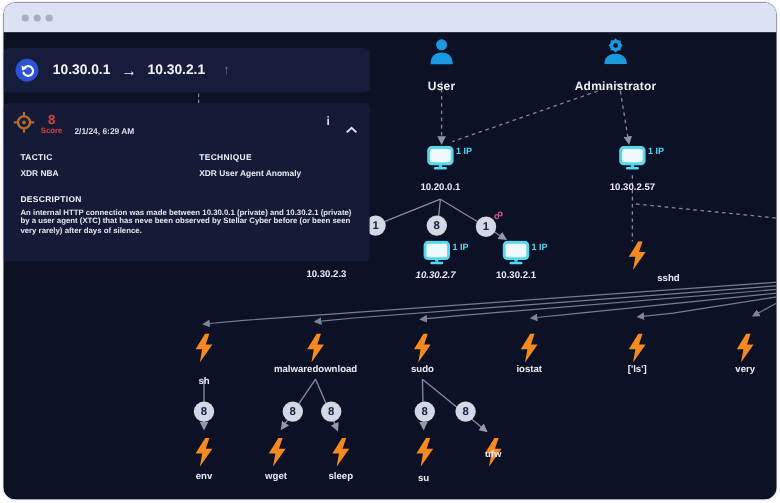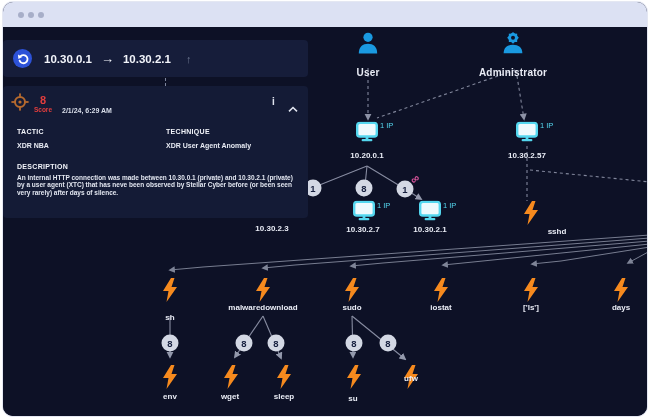--- a/index.html
+++ b/index.html
@@ -8,21 +8,21 @@
   .window { position:absolute; left:3px; top:2px; width:644px; height:414px; border-radius:10px; overflow:hidden; background:#0d1126; box-shadow:0 0 0 1px #e4e7f2; }
   .titlebar { position:relative; height:25px; background:#dce1f3; }
   .dots { position:absolute; left:15px; top:50%; transform:translateY(-50%); display:flex; gap:4px; }
   .dot { width:6px; height:6px; border-radius:50%; background:#a7aec8; }
   .content { position:relative; width:644px; height:389px; background:#0d1126; }
   svg.edges { position:absolute; left:0; top:0; z-index:1; }
 
   .node { position:absolute; transform:translate(-50%,-50%); z-index:2; line-height:0; }
   .lbl { position:absolute; transform:translate(-50%,-50%); z-index:2; font-size:8px; font-weight:700; color:#e9ecf5; white-space:nowrap; line-height:1; }
   .lbl.big { font-size:10px; letter-spacing:.2px;margin-top:12px; }
-  .badge { position:absolute; transform:translateY(-50%); z-index:2; font-size:7.5px; font-weight:400; color:#55d8ef; white-space:nowrap; line-height:1; }
+  .badge { position:absolute; transform:translateY(-50%); z-index:2; font-size:7.5px; font-weight:700; color:#55d8ef; white-space:nowrap; line-height:1; }
   .count { position:absolute; transform:translate(-50%,-50%); z-index:3; width:17px; height:17px; border-radius:50%; background:#d3d8e4; color:#161f3e; font-size:9.5px; font-weight:700; display:flex; align-items:center; justify-content:center; }
   .infinity { position:absolute; transform:translate(-50%,-50%) rotate(-38deg); z-index:2; color:#d6549a; font-size:12px; font-weight:700; line-height:1; }
 
   .toolbar { position:absolute; left:0; top:13px; width:305px; height:37px; background:#161d3a; border-radius:4px; z-index:4; display:flex; align-items:center; padding-left:10px; }
   .backbtn { width:19px; height:19px; border-radius:50%; background:#2d52d8; display:flex; align-items:center; justify-content:center; flex:0 0 auto; }
   .ip { font-size:11.5px; font-weight:700; color:#f2f4fa; margin-left:12px; }
   .arrow-glyph { font-size:13px; font-weight:700; color:#f2f4fa; margin:0 9px; }
   .sort-glyph { font-size:11px; font-weight:400; color:#6d7690; margin-left:15px; }
 
   .card { position:absolute; left:0; top:59px; width:305px; height:132px; background:#141b36; border-radius:4px; z-index:4; }
@@ -132,21 +132,21 @@
       <div class="lbl" style="left:269px;top:202px;">10.30.2.3</div>
 
       <div class="node" style="left:361px;top:184px;">
         <svg width="25" height="21" viewBox="0 0 24 21">
             <rect x="2.2" y="1.4" width="19.6" height="13.6" rx="2.6" fill="#eefafd" stroke="#54d7ef" stroke-width="2.4"></rect>
             <rect x="10.6" y="15" width="2.8" height="2.6" fill="#54d7ef"></rect>
             <rect x="6.6" y="17.6" width="10.8" height="2.1" rx="1" fill="#54d7ef"></rect>
           </svg>
       </div>
       <div class="badge" style="left:374px;top:179px;">1 IP</div>
-      <div class="lbl" style="left:360px;top:203px;">10.30.2.7</div>
+      <div class="lbl" style="left:360px;top:203px;font-style:italic;">10.30.2.7</div>
 
       <div class="node" style="left:427px;top:184px;">
         <svg width="25" height="21" viewBox="0 0 24 21">
             <rect x="2.2" y="1.4" width="19.6" height="13.6" rx="2.6" fill="#eefafd" stroke="#54d7ef" stroke-width="2.4"></rect>
             <rect x="10.6" y="15" width="2.8" height="2.6" fill="#54d7ef"></rect>
             <rect x="6.6" y="17.6" width="10.8" height="2.1" rx="1" fill="#54d7ef"></rect>
           </svg>
       </div>
       <div class="badge" style="left:440px;top:179px;">1 IP</div>
       <div class="lbl" style="left:427px;top:203px;">10.30.2.1</div>
@@ -196,21 +196,21 @@
             <polygon points="9,0 1,13 6.5,13 4.5,24 15,9 9.5,9 12.5,0" fill="#f68a1e"></polygon>
           </svg>
       </div>
       <div class="lbl" style="left:528px;top:281px;">['ls']</div>
 
       <div class="node" style="left:618px;top:263px;">
         <svg width="16" height="24" viewBox="0 0 16 24">
             <polygon points="9,0 1,13 6.5,13 4.5,24 15,9 9.5,9 12.5,0" fill="#f68a1e"></polygon>
           </svg>
       </div>
-      <div class="lbl" style="left:618px;top:281px;">days</div>
+      <div class="lbl" style="left:618px;top:281px;">very</div>
 
       <div class="count" style="left:167px;top:316px;">8</div>
       <div class="count" style="left:241px;top:316px;">8</div>
       <div class="count" style="left:273px;top:316px;">8</div>
       <div class="count" style="left:351px;top:316px;">8</div>
       <div class="count" style="left:385px;top:316px;">8</div>
 
       <div class="node" style="left:167px;top:350px;">
         <svg width="16" height="24" viewBox="0 0 16 24">
             <polygon points="9,0 1,13 6.5,13 4.5,24 15,9 9.5,9 12.5,0" fill="#f68a1e"></polygon>

